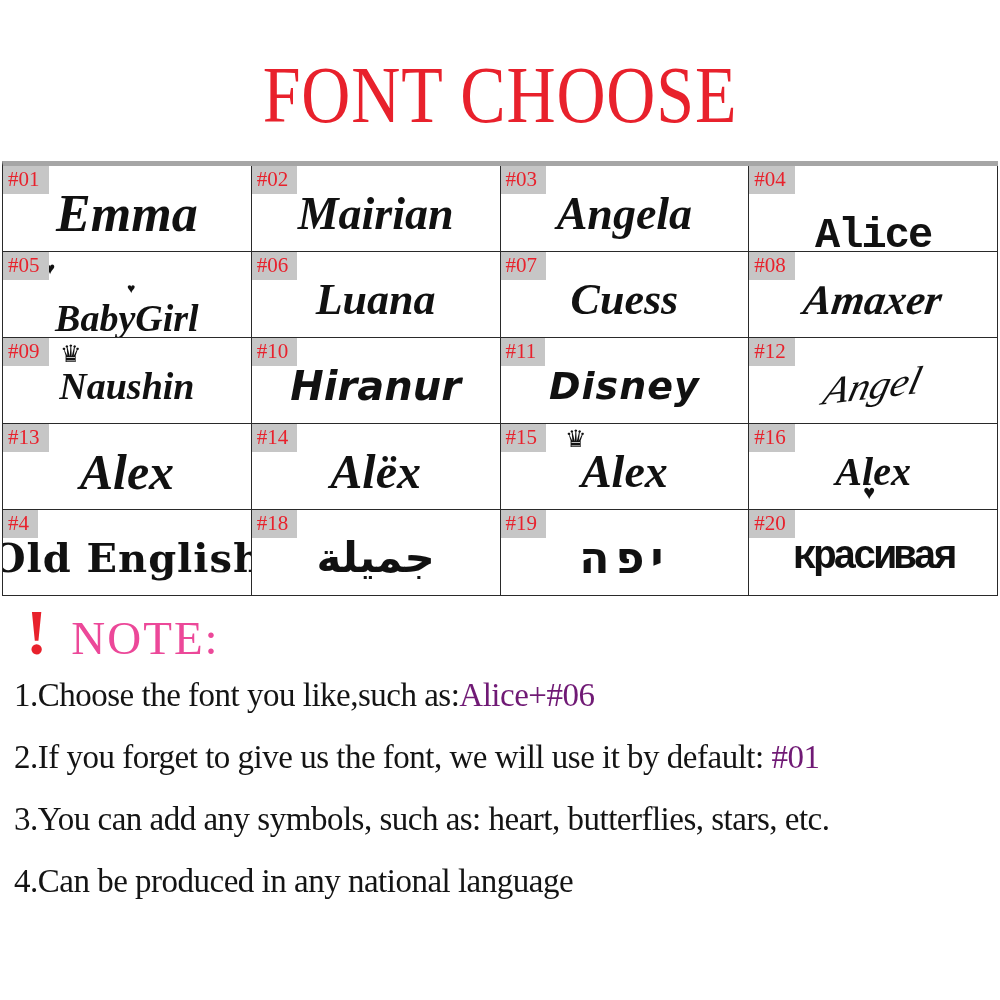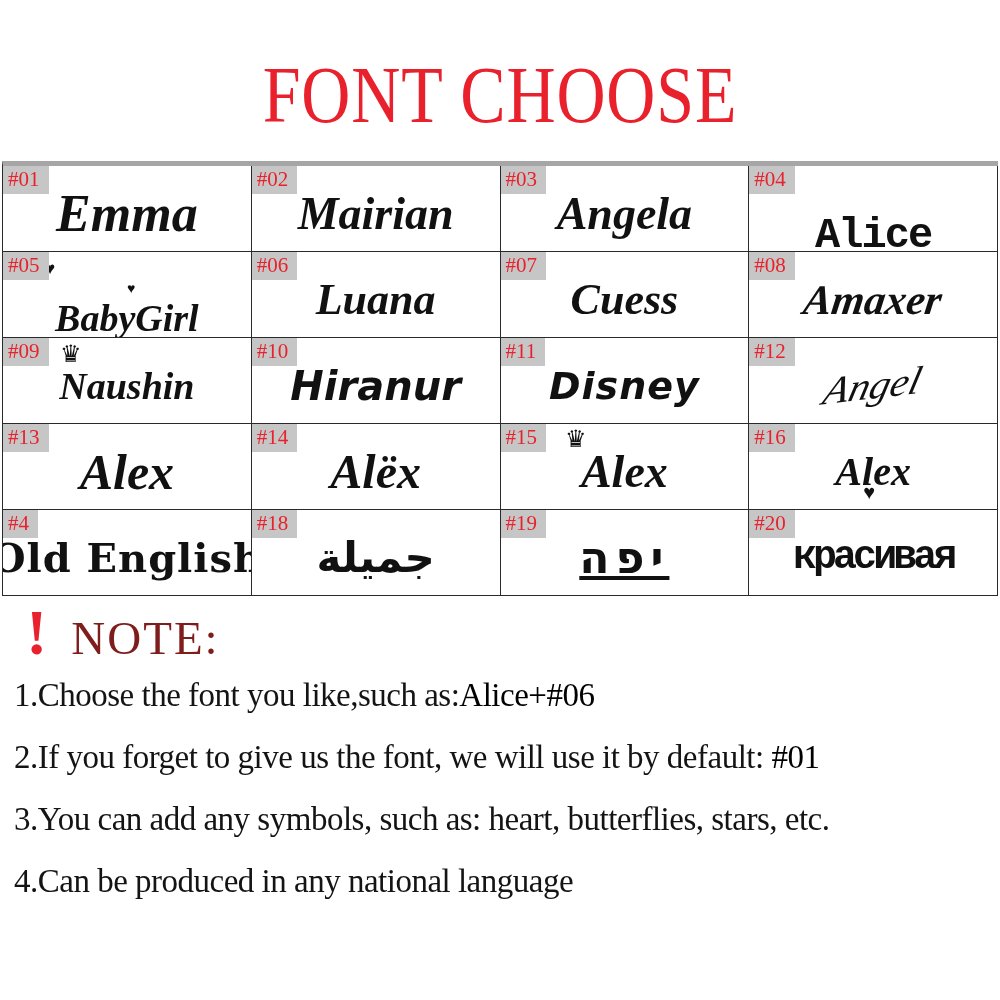--- a/index.html
+++ b/index.html
@@ -69,57 +69,57 @@
   .f9 {font:bold italic 38px "Liberation Serif",serif;}
   .f10{font:bold italic 40px "DejaVu Sans",sans-serif;}
   .f11{font:bold italic 38px "DejaVu Sans",sans-serif;letter-spacing:1px;}
   .f12{font:italic 40px "Liberation Serif",serif;transform:skewX(-20deg) rotate(-7deg);}
   .f13{font:bold italic 50px "Liberation Serif",serif;}
   .f14{font:bold italic 48px "Liberation Serif",serif;text-align:center;}
   .f15{font:bold italic 46px "Liberation Serif",serif;}
   .f16{font:bold italic 40px "Liberation Serif",serif;}
   .f17{font:bold 40px "DejaVu Serif",serif;letter-spacing:1px;}
   .f18{font:bold 42px "DejaVu Sans",sans-serif;}
-  .f19{font:bold 44px "DejaVu Sans",sans-serif;letter-spacing:6px;text-decoration:underline;}
+  .f19{font:bold 44px "DejaVu Sans",sans-serif;letter-spacing:6px;}
   .f20{font:bold 40px "Liberation Mono",monospace;letter-spacing:-4px;}
   
   .deco{position:absolute;color:#111;z-index:1;line-height:1;}
   .d5a{left:17%;top:8px;font-size:17px;}
   .d5b{left:50%;top:30px;font-size:14px;}
   .d9 {left:23%;top:4px;font-size:24px;}
   .d15{left:26%;top:3px;font-size:24px;}
   .d16{left:46%;top:58px;font-size:20px;}
   
   .note-head{
     position:absolute;top:596px;left:26px;
     display:flex;align-items:baseline;
   }
   .bang{
     color:#e8212c;
     font-family:"Liberation Serif", serif;
     font-weight:bold;
     font-size:64px;
   }
   .note-title{
-    color:#7f1d1d;
+    color:#ec4899;
     font-family:"Liberation Serif", serif;
     font-size:47px;
     margin-left:24px;
     letter-spacing:2px;
   }
   .notes{position:absolute;top:678px;left:14px;width:980px;}
   .note-line{
     margin:0 0 28px 0;
     font-family:"Liberation Serif", serif;
     font-size:33px;
     letter-spacing:-0.5px;
     line-height:34px;
     white-space:nowrap;
   }
-  .hl{color:#000000;}
+  .hl{color:#701a75;}
 </style>
 </head>
 <body>
 
 <h1 class="title">FONT CHOOSE</h1>
 
 <div class="grid">
 
   <div class="cell">
     <span class="tag">#01</span>

